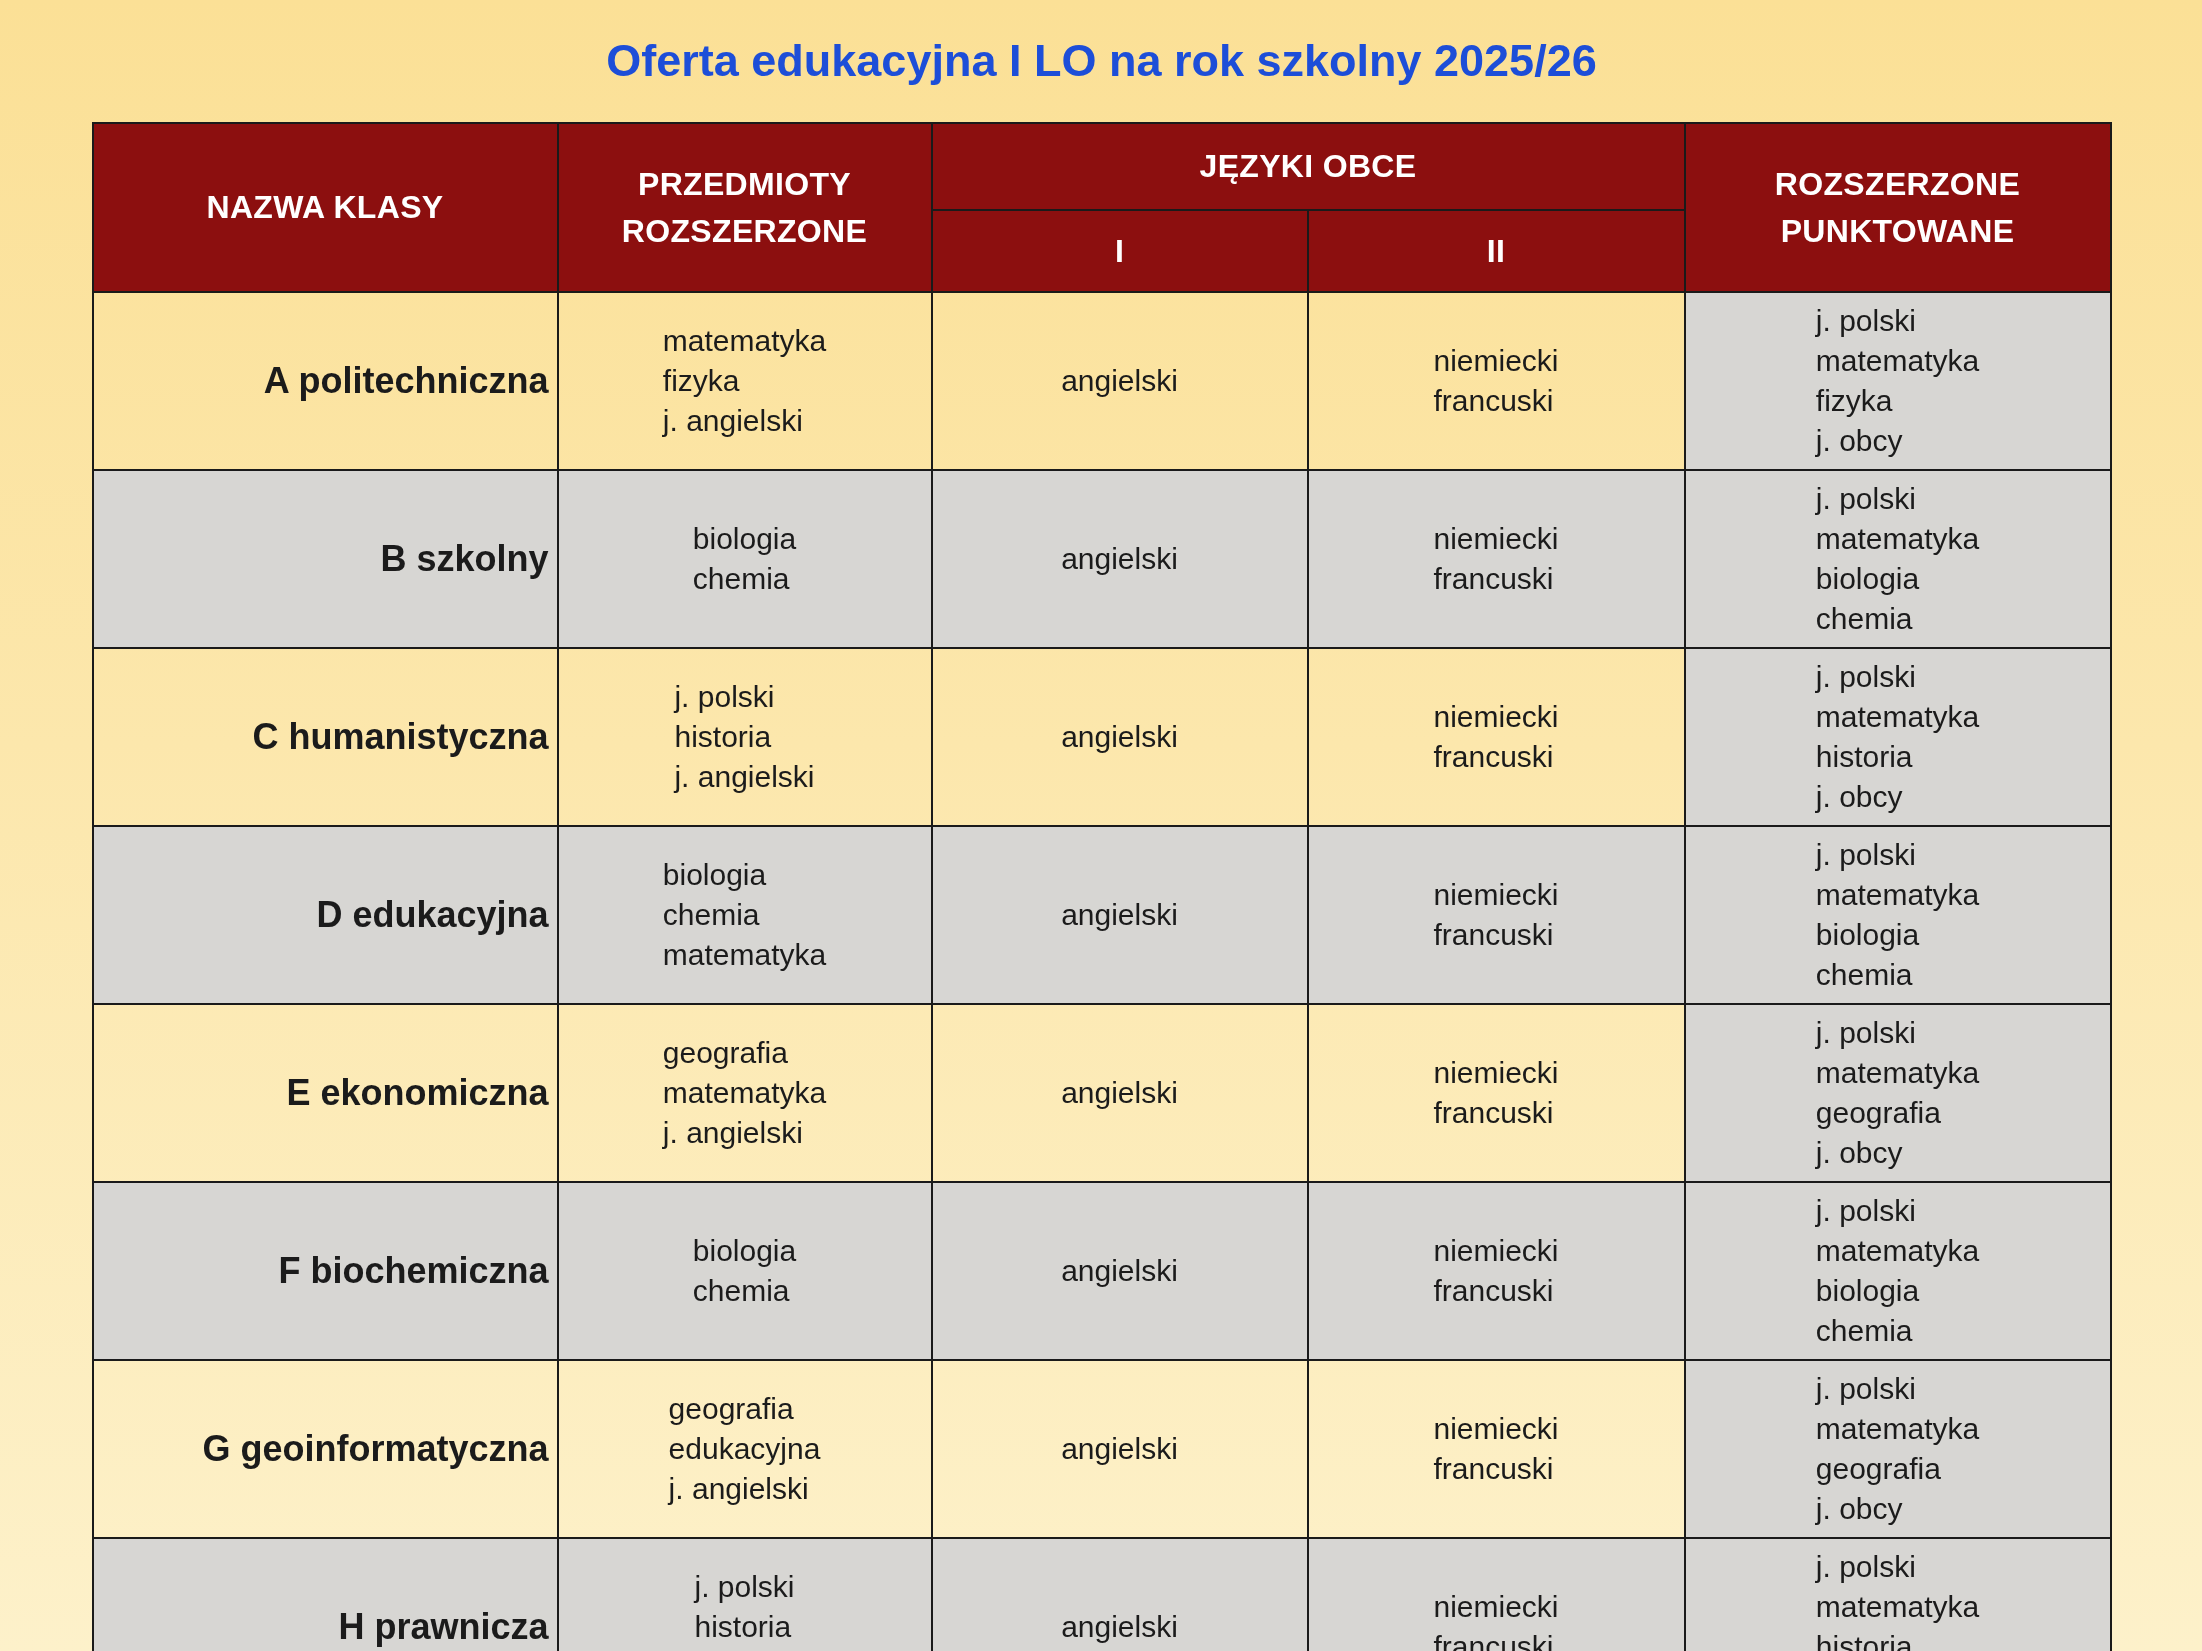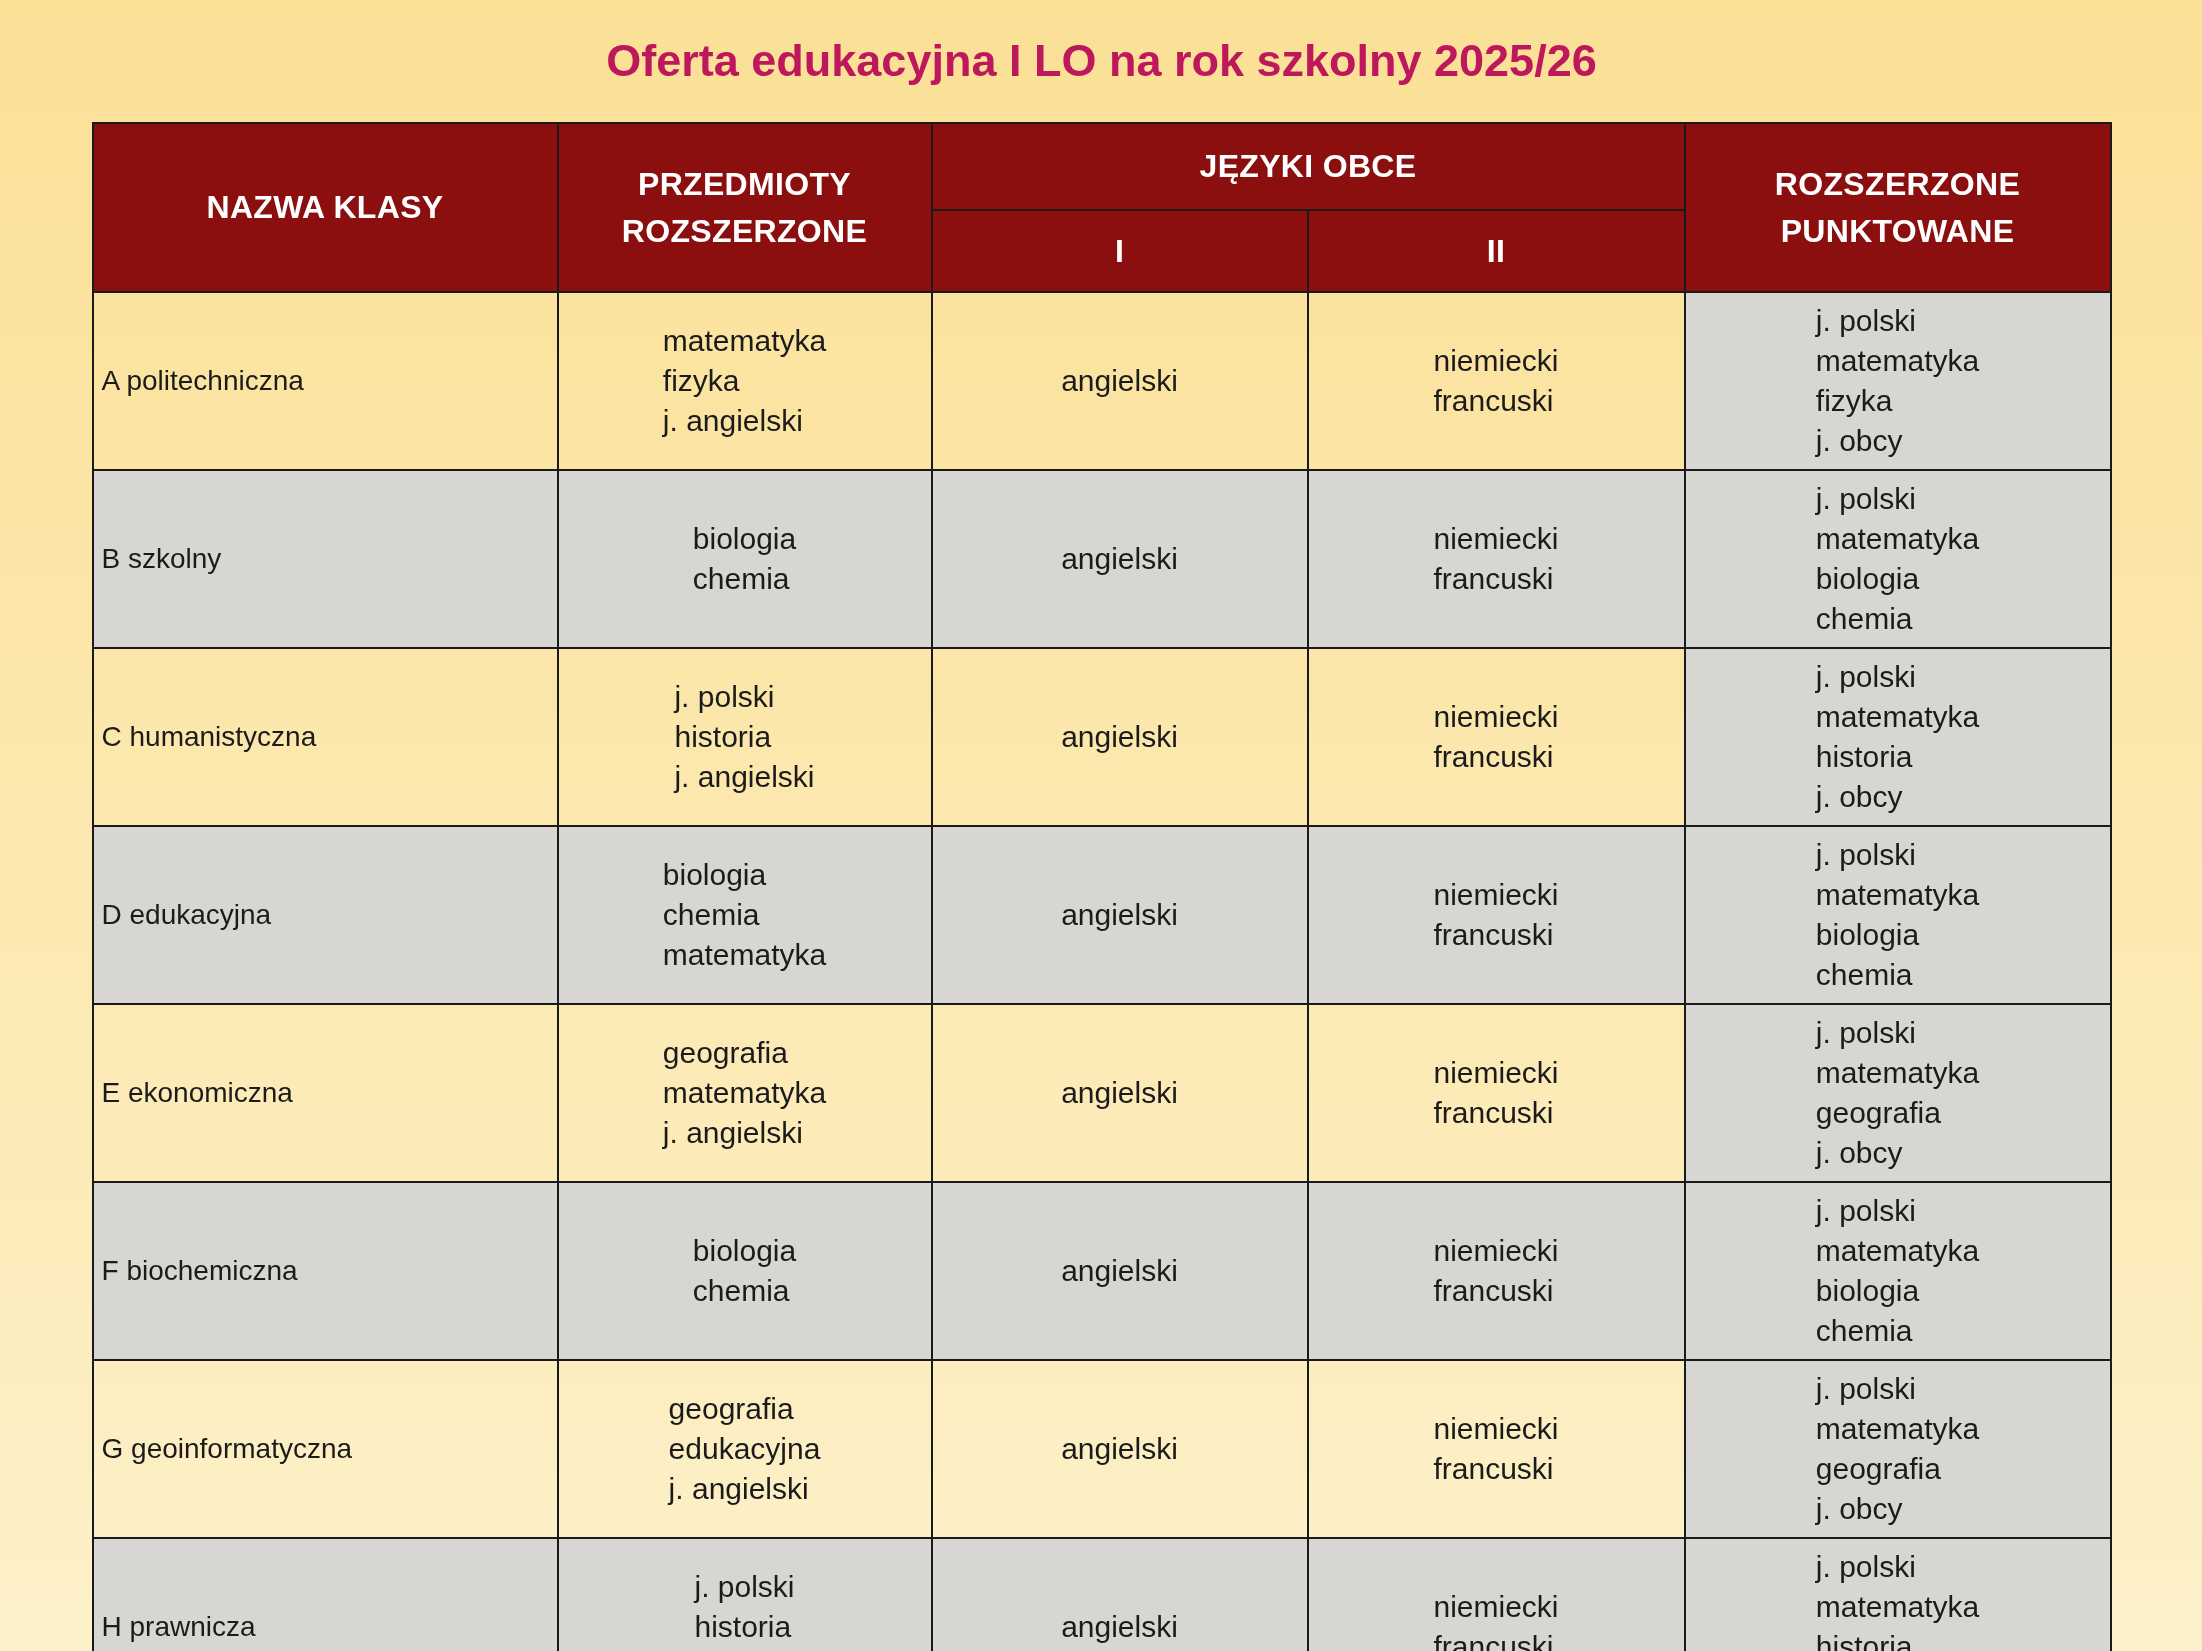--- a/index.html
+++ b/index.html
@@ -14,21 +14,21 @@
     font-family: "Liberation Sans", "DejaVu Sans", sans-serif;
     color: #1B1B1B;
   }
   .page-title {
     margin: 33px auto 0 auto;
     height: 55px;
     line-height: 55px;
     text-align: center;
     font-size: 45px;
     font-weight: 700;
-    color: #be185d;
+    color: #1d4ed8;
   }
   table.offer-table {
     margin: 34px auto 0 auto;
     width: 2018px;
     border-collapse: collapse;
     table-layout: fixed;
     background: transparent;
   }
   .offer-table th, .offer-table td {
     border: 2.6px solid #1A1A1A;
@@ -45,23 +45,23 @@
     text-align: center;
   }
   .offer-table thead th.wrap {
     padding: 12px 47px;
   }
   tr.hdr-top { height: 87px; }
   tr.hdr-sub { height: 82px; }
   tbody tr { height: 163px; }
 
   td.name-cell {
-    text-align: left;
-    font-size: 28px;
-    font-weight: 400;
+    text-align: right;
+    font-size: 36px;
+    font-weight: 700;
   }
   td.list-cell, td.lang-cell {
     text-align: center;
     font-size: 30px;
   }
   .subject-list {
     display: inline-block;
     text-align: left;
   }
   .subject-line {

